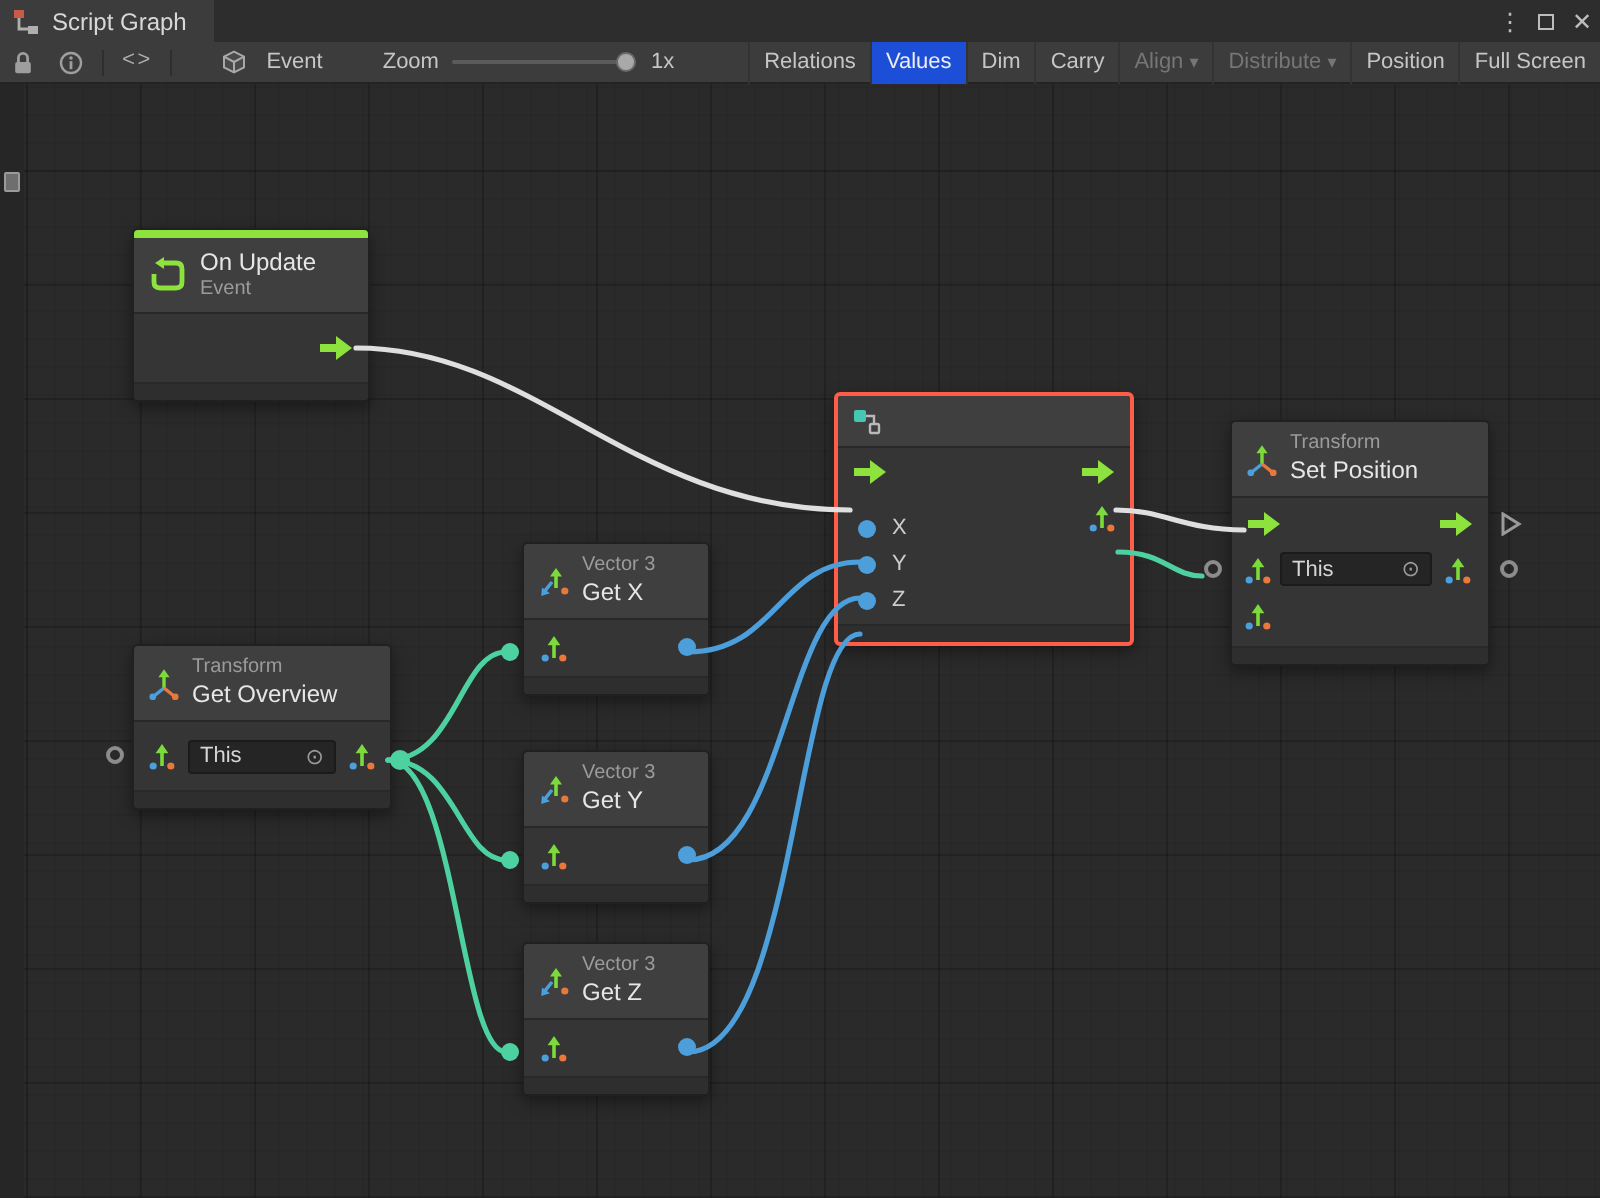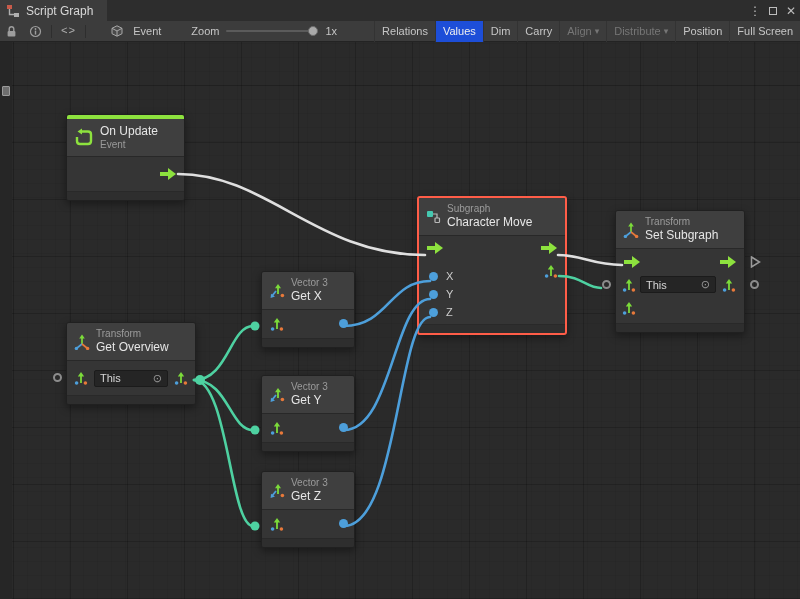--- a/index.html
+++ b/index.html
@@ -316,24 +316,20 @@
       <div class="node-footer"></div>
     </div>
 
     <div class="node selected" id="node-character-move">
       <div class="node-header">
         <svg width="15" height="15" viewBox="0 0 15 15">
           <rect x="1" y="2" width="6" height="6" rx="1" fill="#45C8B0"></rect>
           <path d="M7 5 H11 V9" stroke="#B9B9B9" stroke-width="1.2" fill="none"></path>
           <rect x="9" y="9" width="4.5" height="4.5" rx="0.8" fill="none" stroke="#B9B9B9" stroke-width="1.2"></rect>
         </svg>
-        <div class="node-titles">
-          <div class="node-cat">Subgraph</div>
-          <div class="node-title">Character Move</div>
-        </div>
       </div>
       <div class="node-body cm-body">
         <svg class="flow-arrow" style="left:8px; top:6px;" viewBox="0 0 16 12">
           <rect x="0" y="4" width="8" height="4" fill="#8DE23E"></rect>
           <polygon points="8,0 16,6 8,12" fill="#8DE23E"></polygon>
         </svg>
         <svg class="flow-arrow" style="right:8px; top:6px;" viewBox="0 0 16 12">
           <rect x="0" y="4" width="8" height="4" fill="#8DE23E"></rect>
           <polygon points="8,0 16,6 8,12" fill="#8DE23E"></polygon>
         </svg>
@@ -358,21 +354,21 @@
         <svg width="16" height="16" viewBox="0 0 16 16">
           <line x1="8" y1="10" x2="8" y2="3.4" stroke="#7CDB3A" stroke-width="1.7"></line>
           <polygon points="8,0.6 5.2,4.6 10.8,4.6" fill="#7CDB3A"></polygon>
           <line x1="8" y1="10" x2="3" y2="14" stroke="#4D9FDB" stroke-width="1.7"></line>
           <circle cx="2.4" cy="14.4" r="1.7" fill="#4D9FDB"></circle>
           <line x1="8" y1="10" x2="13" y2="14" stroke="#E8793A" stroke-width="1.7"></line>
           <circle cx="13.6" cy="14.4" r="1.7" fill="#E8793A"></circle>
         </svg>
         <div class="node-titles">
           <div class="node-cat">Transform</div>
-          <div class="node-title">Set Subgraph</div>
+          <div class="node-title">Set Position</div>
         </div>
       </div>
       <div class="node-body sp-body">
         <svg class="flow-arrow" style="left:8px; top:7px;" viewBox="0 0 16 12">
           <rect x="0" y="4" width="8" height="4" fill="#8DE23E"></rect>
           <polygon points="8,0 16,6 8,12" fill="#8DE23E"></polygon>
         </svg>
         <svg class="flow-arrow" style="right:8px; top:7px;" viewBox="0 0 16 12">
           <rect x="0" y="4" width="8" height="4" fill="#8DE23E"></rect>
           <polygon points="8,0 16,6 8,12" fill="#8DE23E"></polygon>

